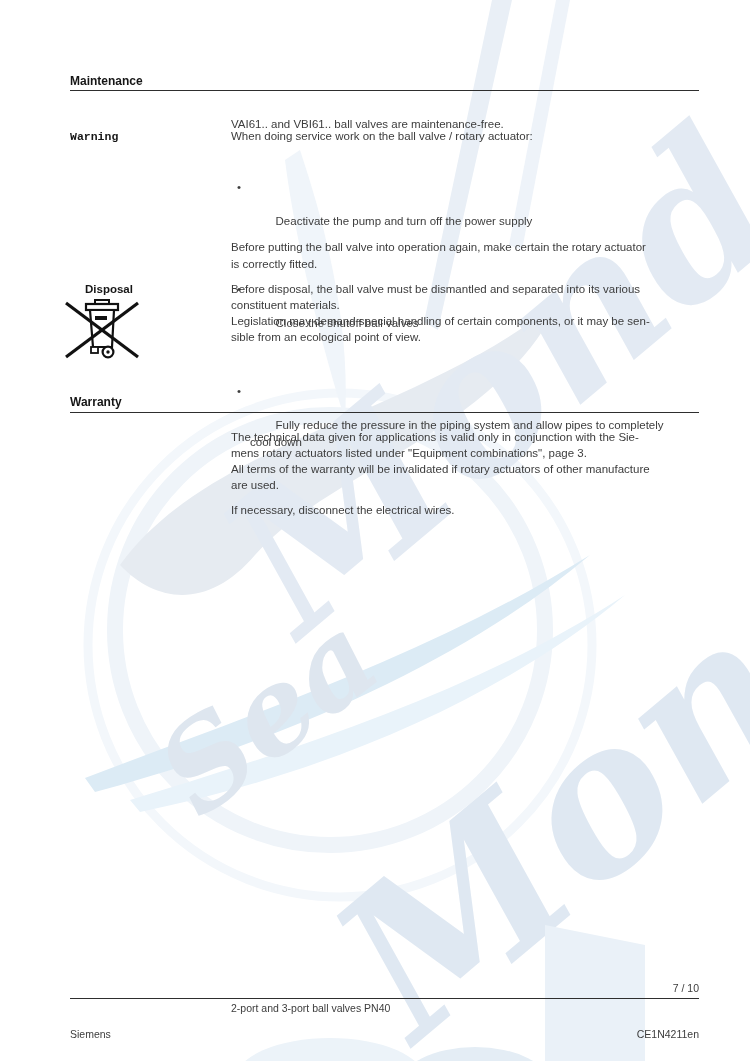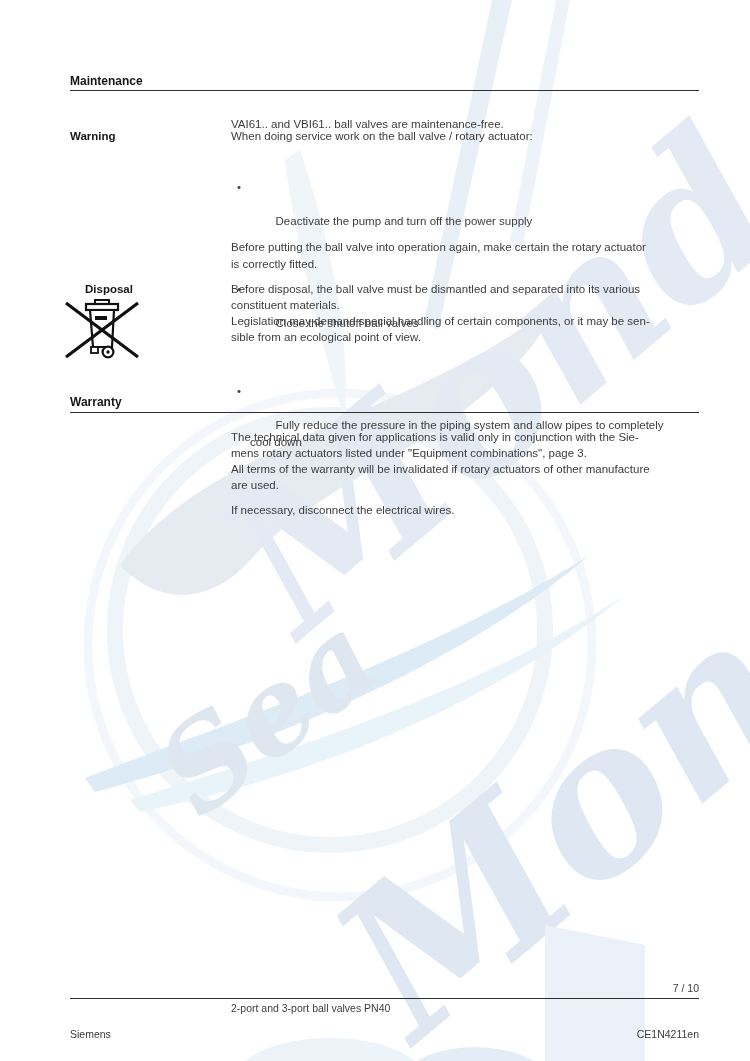--- a/index.html
+++ b/index.html
@@ -50,21 +50,21 @@
     <ellipse cx="475" cy="1085" rx="75" ry="38" fill="#e4edf5"></ellipse>
   </svg>
 
   <div class="layer">
 
     <div class="abs sec-heading" style="left:70px;top:74px;">Maintenance</div>
     <div class="rule" style="top:90px;"></div>
 
     <div class="abs body-text" style="left:231px;top:116px;text-align:right;">VAI61.. and VBI61.. ball valves are maintenance-free.</div>
 
-    <div class="abs side-label" style="left:70px;top:128px;">Warning</div>
+    <div class="abs side-label" style="left:70px;top:128px;font-family:Liberation Mono, monospace;">Warning</div>
     <div class="abs body-text" style="left:231px;top:128px;">When doing service work on the ball valve / rotary actuator:</div>
 
     <div class="abs body-text" style="left:231px;top:145px;width:480px;">
       <div class="bullet-row">
         <span class="dot">•</span>
         <span>Deactivate the pump and turn off the power supply</span>
       </div>
       <div class="bullet-row">
         <span class="dot">•</span>
         <span>Close the shutoff ball valves</span>

